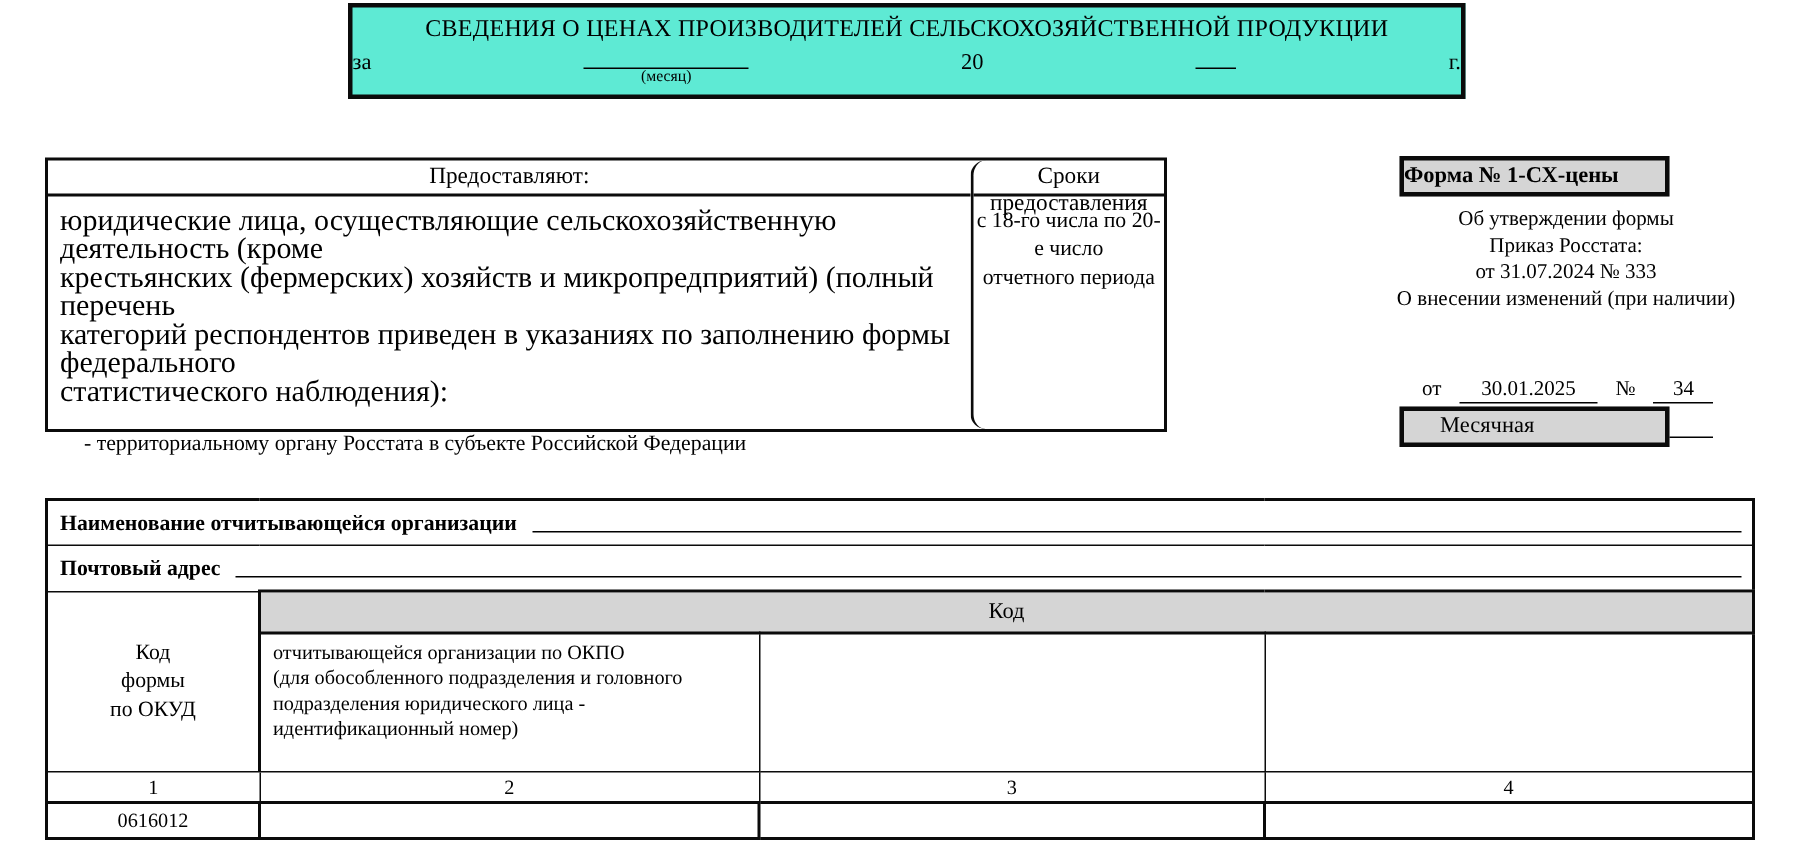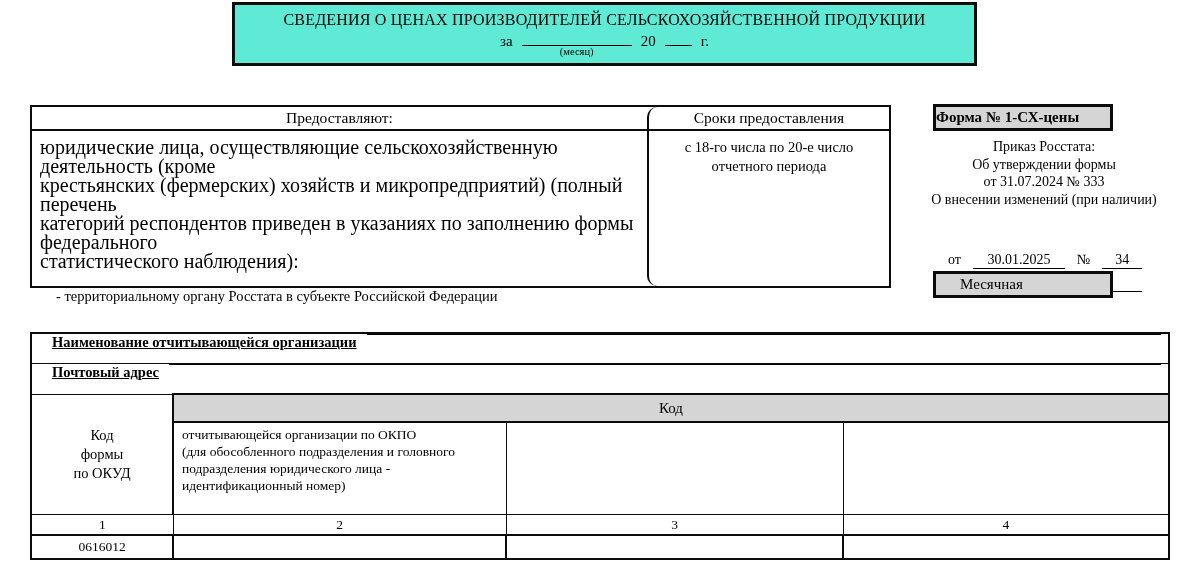--- a/index.html
+++ b/index.html
@@ -9,31 +9,31 @@
     overflow:hidden;
   }
   
   .title-box {
     position:absolute; left:232px; top:2px; width:745px; height:64px;
     background:#5eead4; border:3px solid #0b0b0b; box-sizing:border-box;
     text-align:center;
   }
   .title-line { margin-top:6px; font-size:16px; letter-spacing:.2px; }
   .title-line2 {
-    margin-top:3px; display:flex; justify-content:center;
-    align-items:baseline; gap:9px; font-size:15px;
+    margin-top:3px; display:flex; justify-content:space-between;
+    align-items:baseline; gap:20px; font-size:15px;
   }
   .ufield { display:inline-block; border-bottom:1.5px solid #000; position:relative; }
   .month-field { width:110px; height:13px; }
   .year-field  { width:27px;  height:13px; }
   .hint { position:absolute; left:0; right:0; top:14px; font-size:10.5px; text-align:center; }
 
   
   .resp-table {
-    position:absolute; left:30px; top:105px; width:861px; height:183px;
+    position:absolute; left:30px; top:105px; width:748px; height:183px;
     border:2.5px solid #0b0b0b; box-sizing:border-box; display:flex;
   }
   .resp-col1 { width:615px; box-sizing:border-box; }
   .resp-col2 { flex:1; border-left:2px solid #0b0b0b; box-sizing:border-box;border-radius:10px; }
   .resp-header {
     height:20px; border-bottom:2.5px solid #0b0b0b; text-align:center;
     font-size:15.5px; padding-top:2px;
   }
   .resp-body1 { padding:7px 8px 0 8px; font-size:20px; line-height:19px; white-space:pre-line; }
   .resp-item  { margin-top:17px; padding-left:24px; font-size:14.5px; }
@@ -61,21 +61,21 @@
   .amend-num  { width:40px; text-align:center; font-size:14px; min-height:14px; }
 
   
   .org-table {
     position:absolute; left:30px; top:332px; width:1138px;
     border-collapse:collapse; table-layout:fixed;
     border:2.5px solid #0b0b0b; font-size:14.5px;
   }
   .org-table td { border:1px solid #0b0b0b; padding:0; overflow:hidden; }
   tr.line-row td { border-left:none; border-right:none; border-top:none; border-bottom:1.5px solid #0b0b0b; height:29px; }
-  .fieldrow { display:flex; align-items:flex-start; height:100%; box-sizing:border-box; padding:0 5px 5px 20px;text-decoration:underline; }
+  .fieldrow { display:flex; align-items:flex-end; height:100%; box-sizing:border-box; padding:0 5px 5px 8px; }
   .fieldrow .lbl { font-weight:bold; white-space:nowrap; font-size:14.5px; }
   .fieldrow .fill { flex:1; border-bottom:1.2px solid #000; margin:0 2px 3px 10px; height:0; }
   td.okud-cell {
     border-right:2px solid #0b0b0b; text-align:center; vertical-align:middle;
     white-space:pre-line; line-height:19px; font-size:14.5px;
   }
   td.kod-cell {
     background:#d5d5d5; border:2.5px solid #0b0b0b; height:26px;
     text-align:center; font-size:15px;
   }
@@ -119,22 +119,22 @@
       <div class="resp-body2">с 18-го числа по 20-е число
 отчетного периода</div>
     </div>
   </div>
 
   <div class="gray-box form-box">
     <span>Форма № 1-СХ-цены</span>
   </div>
 
   <div class="order-block">
+    <div>Об утверждении формы</div>
     <div>Приказ Росстата:</div>
-    <div>Об утверждении формы</div>
     <div>от 31.07.2024 № 333</div>
     <div>О внесении изменений (при наличии)</div>
   </div>
 
   <div class="amend-row amend-row1">
     <span>от</span>
     <span class="ufield amend-date">30.01.2025</span>
     <span>№</span>
     <span class="ufield amend-num">34</span>
   </div>

